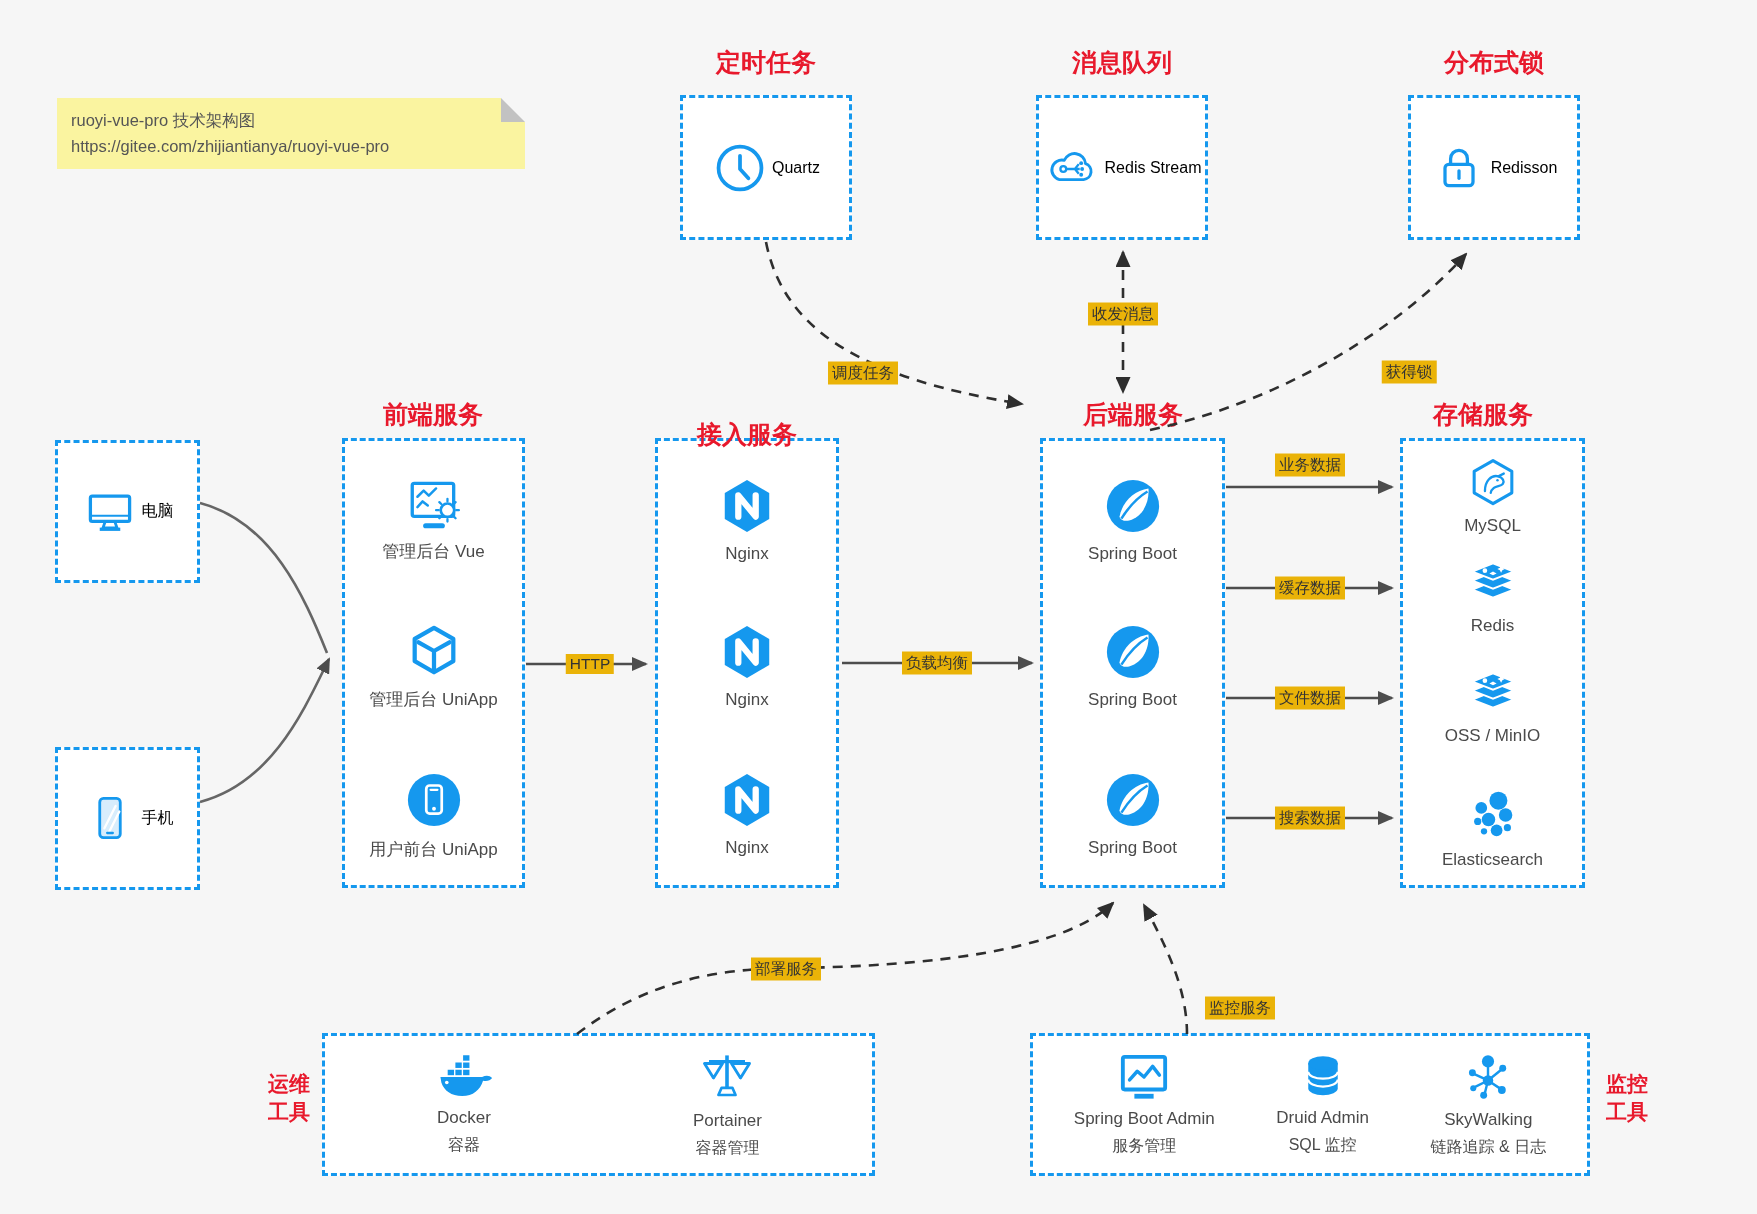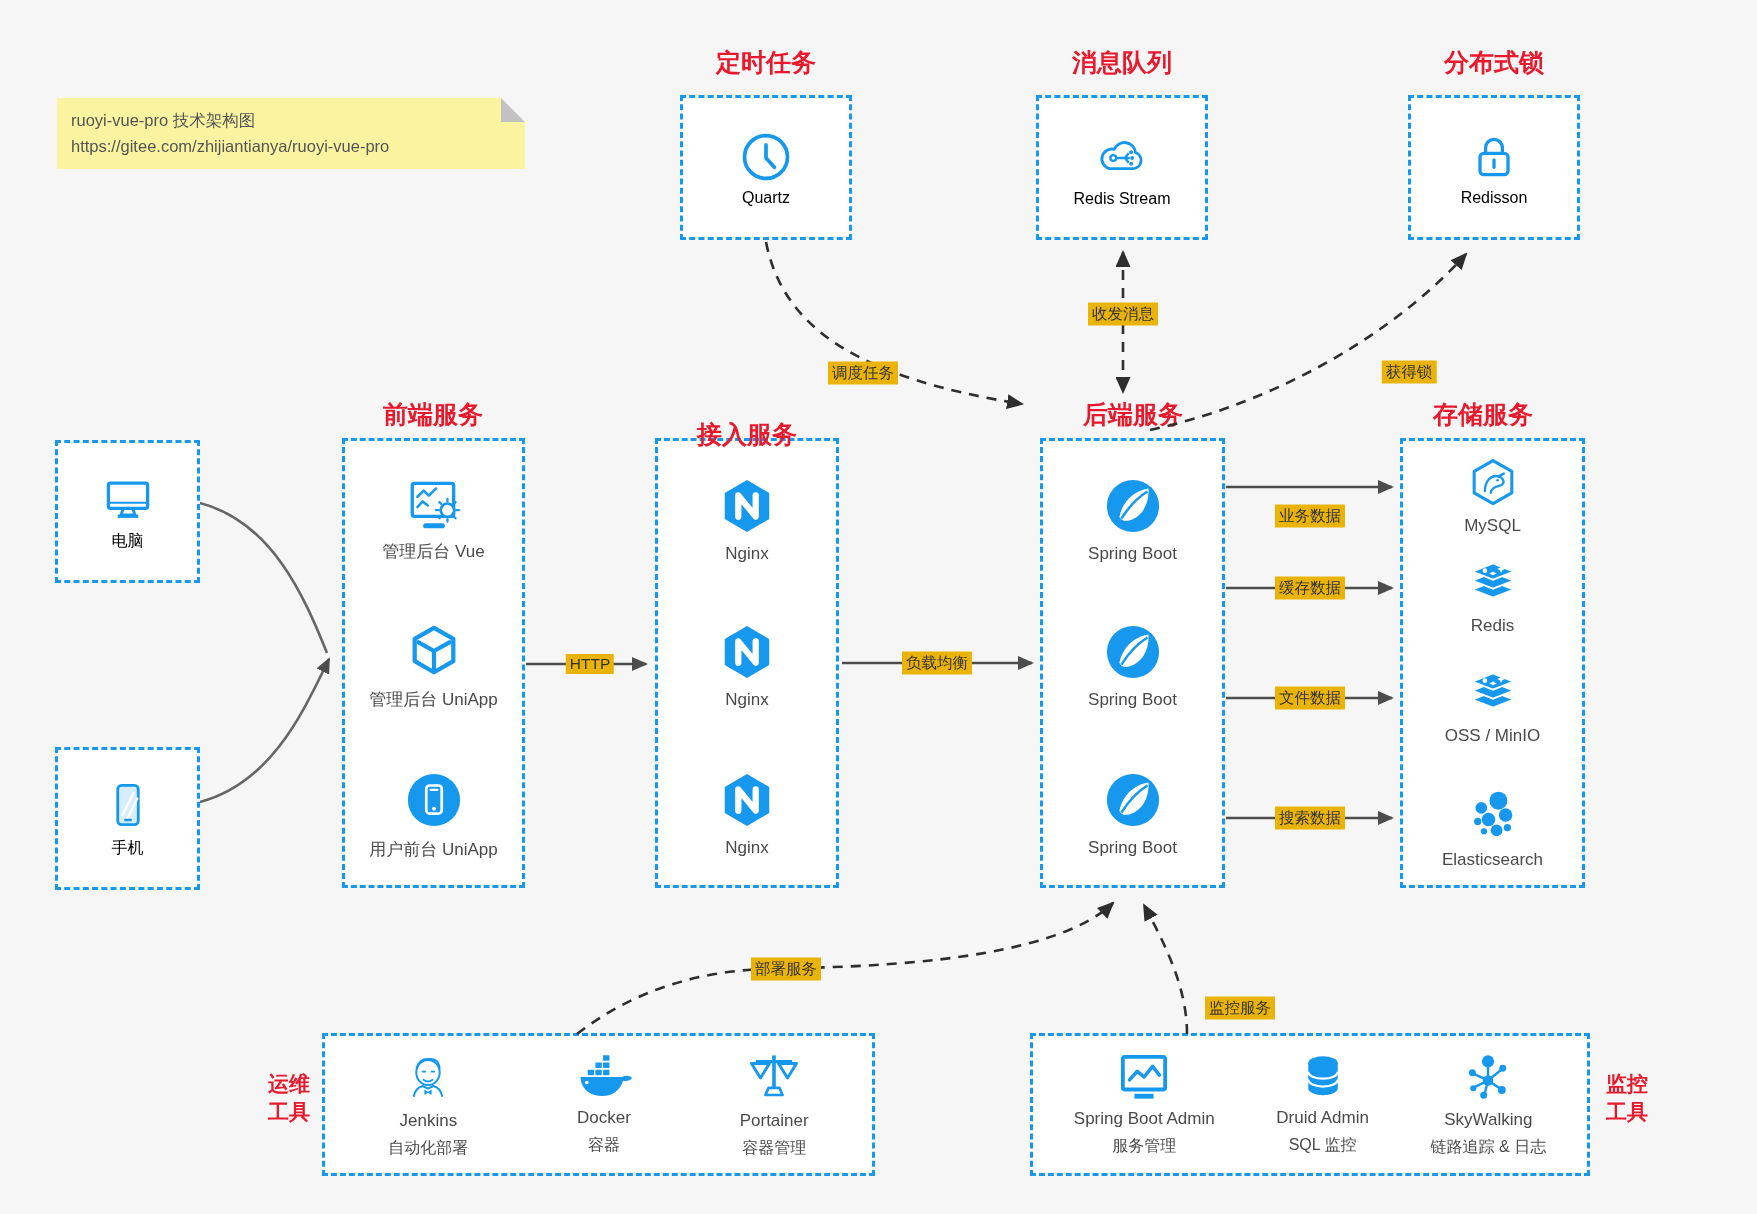--- a/index.html
+++ b/index.html
@@ -12,21 +12,21 @@
   
   .svc-title{position:absolute;width:220px;text-align:center;color:#e8192c;font-size:25px;font-weight:bold;z-index:4;}
   .side-title{position:absolute;color:#e8192c;font-size:21px;font-weight:bold;line-height:1.35;z-index:4;}
   
   .dbox{position:absolute;background:#fff;border:3px dashed #1598ee;box-sizing:border-box;z-index:1;}
   .cell{position:absolute;left:0;right:0;display:flex;flex-direction:column;align-items:center;gap:9px;z-index:2;}
   .cell .lbl{font-size:17px;color:#4a4a4a;white-space:nowrap;}
   .icon{display:flex;align-items:center;justify-content:center;}
   .icon svg{display:block;}
   
-  .client{display:flex;flex-direction:column;align-items:center;justify-content:center;gap:4px;}
+  .client{display:flex;flex-direction:row;align-items:center;justify-content:center;gap:4px;}
   
   .toolrow{display:flex;flex-direction:row;align-items:center;justify-content:space-around;padding:0 10px;}
   .tool{display:flex;flex-direction:column;align-items:center;gap:6px;}
   .tool .nm{font-size:17px;color:#4a4a4a;white-space:nowrap;text-align:center;line-height:1.3;}
   .tool .ds{font-size:16px;color:#4a4a4a;white-space:nowrap;text-align:center;}
   
   #wires{position:absolute;left:0;top:0;z-index:5;pointer-events:none;}
   
   .edge{position:absolute;transform:translate(-50%,-50%);background:#eab308;color:#333;font-size:15.5px;
         padding:1px 4px;white-space:nowrap;z-index:6;}
@@ -265,34 +265,20 @@
     </div>
   </div>
 
   <div class="side-title" style="left:230px;top:1070px;width:80px;text-align:right;">
     <div>运维</div>
     <div>工具</div>
   </div>
   <div class="dbox toolrow" style="left:322px;top:1033px;width:553px;height:143px;">
     <div class="tool">
       <span class="icon">
-        <svg viewBox="0 0 60 60" width="54" height="54">
-          <ellipse cx="30" cy="25" rx="13" ry="14" fill="none" stroke="#1598ee" stroke-width="2.2"></ellipse>
-          <path d="M17,20 Q21,9 31,10 Q42,9 43,21" fill="none" stroke="#1598ee" stroke-width="2.2"></path>
-          <path d="M24,24 h3 M34,24 h3" stroke="#1598ee" stroke-width="2" stroke-linecap="round"></path>
-          <path d="M25,33 q5,4 10,0" fill="none" stroke="#1598ee" stroke-width="2" stroke-linecap="round"></path>
-          <path d="M14,52 q2,-10 10,-12 l6,3 l6,-3 q8,2 10,12" fill="none" stroke="#1598ee" stroke-width="2.2" stroke-linejoin="round"></path>
-          <path d="M26,44 l4,2.5 4,-2.5 v6 l-4,-2.5 -4,2.5 z" fill="#1598ee"></path>
-        </svg>
-      </span>
-      <span class="nm">Jenkins</span>
-      <span class="ds">自动化部署</span>
-    </div>
-    <div class="tool">
-      <span class="icon">
         <svg viewBox="0 0 64 52" width="58" height="48">
           <g fill="#1598ee">
             <rect x="14" y="18" width="7" height="6"></rect>
               <rect x="22.5" y="18" width="7" height="6"></rect>
             <rect x="31" y="18" width="7" height="6"></rect>
               <rect x="22.5" y="10" width="7" height="6"></rect>
             <rect x="31" y="10" width="7" height="6"></rect>
               <rect x="31" y="2" width="7" height="6"></rect>
           </g>
           <path d="M6,26 L52,26 C56,24 60,24 63,27 C61,30 57,31 53,30 C50,40 42,47 30,47 C18,47 10,41 7,32 Z" fill="#1598ee"></path>
@@ -396,21 +382,21 @@
 
     <path d="M1150,430 C1280,402 1398,330 1466,254" fill="none" stroke="#2e2e2e" stroke-width="2.6" stroke-dasharray="10,8" marker-end="url(#ahd)"></path>
 
     <path d="M577,1034 C645,982 715,968 795,968 C925,966 1062,952 1113,903" fill="none" stroke="#2e2e2e" stroke-width="2.6" stroke-dasharray="10,8" marker-end="url(#ahd)"></path>
 
     <path d="M1187,1034 C1187,988 1166,946 1144,905" fill="none" stroke="#2e2e2e" stroke-width="2.6" stroke-dasharray="10,8" marker-end="url(#ahd)"></path>
   </svg>
 
   <div class="edge" style="left:590px;top:664px;">HTTP</div>
   <div class="edge" style="left:937px;top:663px;">负载均衡</div>
-  <div class="edge" style="left:1310px;top:516px;">业务数据</div>
+  <div class="edge" style="left:1310px;top:465px;">业务数据</div>
   <div class="edge" style="left:1310px;top:588px;">缓存数据</div>
   <div class="edge" style="left:1310px;top:698px;">文件数据</div>
   <div class="edge" style="left:1310px;top:818px;">搜索数据</div>
   <div class="edge" style="left:863px;top:373px;">调度任务</div>
   <div class="edge" style="left:1123px;top:314px;">收发消息</div>
   <div class="edge" style="left:1409px;top:372px;">获得锁</div>
   <div class="edge" style="left:786px;top:969px;">部署服务</div>
   <div class="edge" style="left:1240px;top:964px;margin-top:44px;">监控服务</div>
 
 </div>

